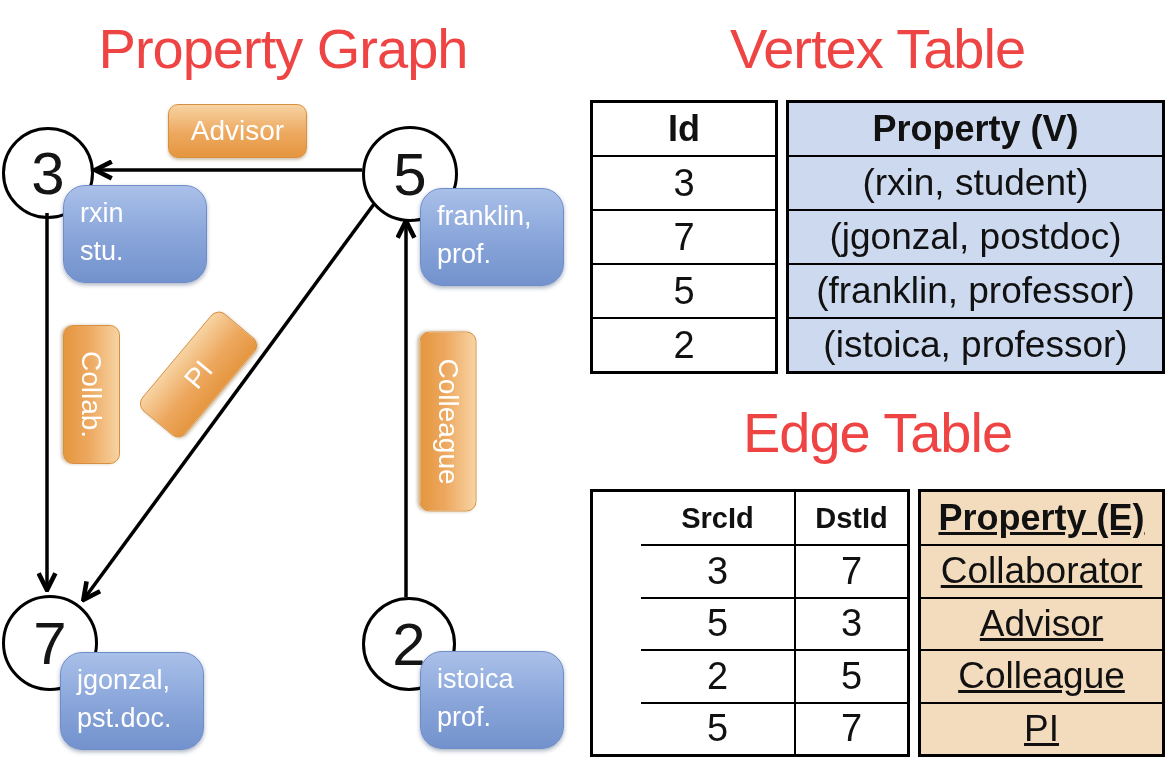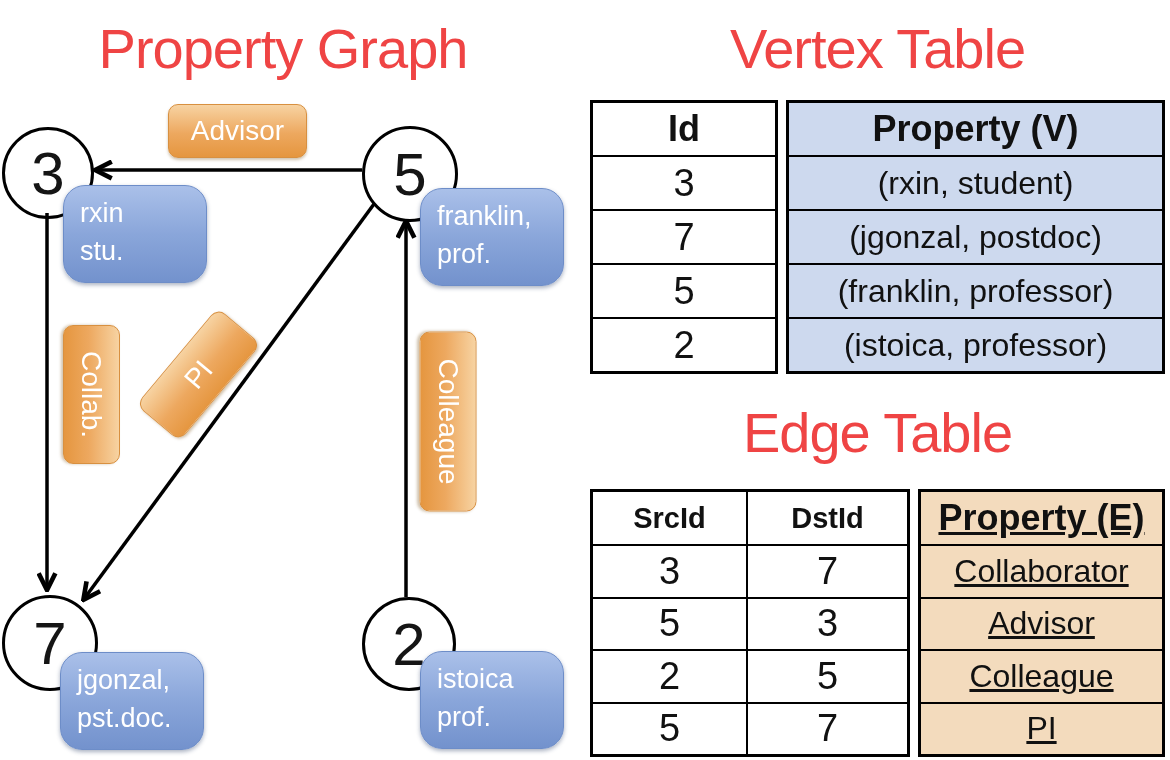--- a/index.html
+++ b/index.html
@@ -35,29 +35,29 @@
     padding:8px 6px 8px 16px;z-index:4;
   }
   svg.edges{position:absolute;left:0;top:0;z-index:2;}
   
   .tbl{
     position:absolute;border:3px solid #000;display:flex;flex-direction:column;
     box-sizing:border-box;background:#fff;
   }
   .tbl .cell{
     flex:1 1 0;display:flex;align-items:center;justify-content:center;
-    border-top:2.5px solid #000;font-size:32px;white-space:nowrap;
+    border-top:2.5px solid #000;font-size:37px;white-space:nowrap;
   }
   .tbl .cell:first-child{border-top:none;}
   .tbl .cell.head{flex:0 0 52px;font-weight:bold;font-size:36px;}
   .tbl .cell.num{font-size:38px;}
   .grid2{
     position:absolute;border:3px solid #000;display:grid;
     grid-template-columns:155px 1fr;grid-template-rows:52px repeat(4,1fr);
-    box-sizing:border-box;background:#fff;
+    box-sizing:border-box;background:#fff;padding-left:48px;
   }
   .grid2 .gcell{
     display:flex;align-items:center;justify-content:center;
     border-top:2.5px solid #000;font-size:38px;white-space:nowrap;
   }
   .grid2 .gcell.c1{border-right:2.5px solid #000;}
   .grid2 .gcell.r0{border-top:none;font-weight:bold;font-size:29px;}
   .bg-blue{background:#cdd9ee;}
   .bg-tan{background:#f3dbbd;}
 </style>

